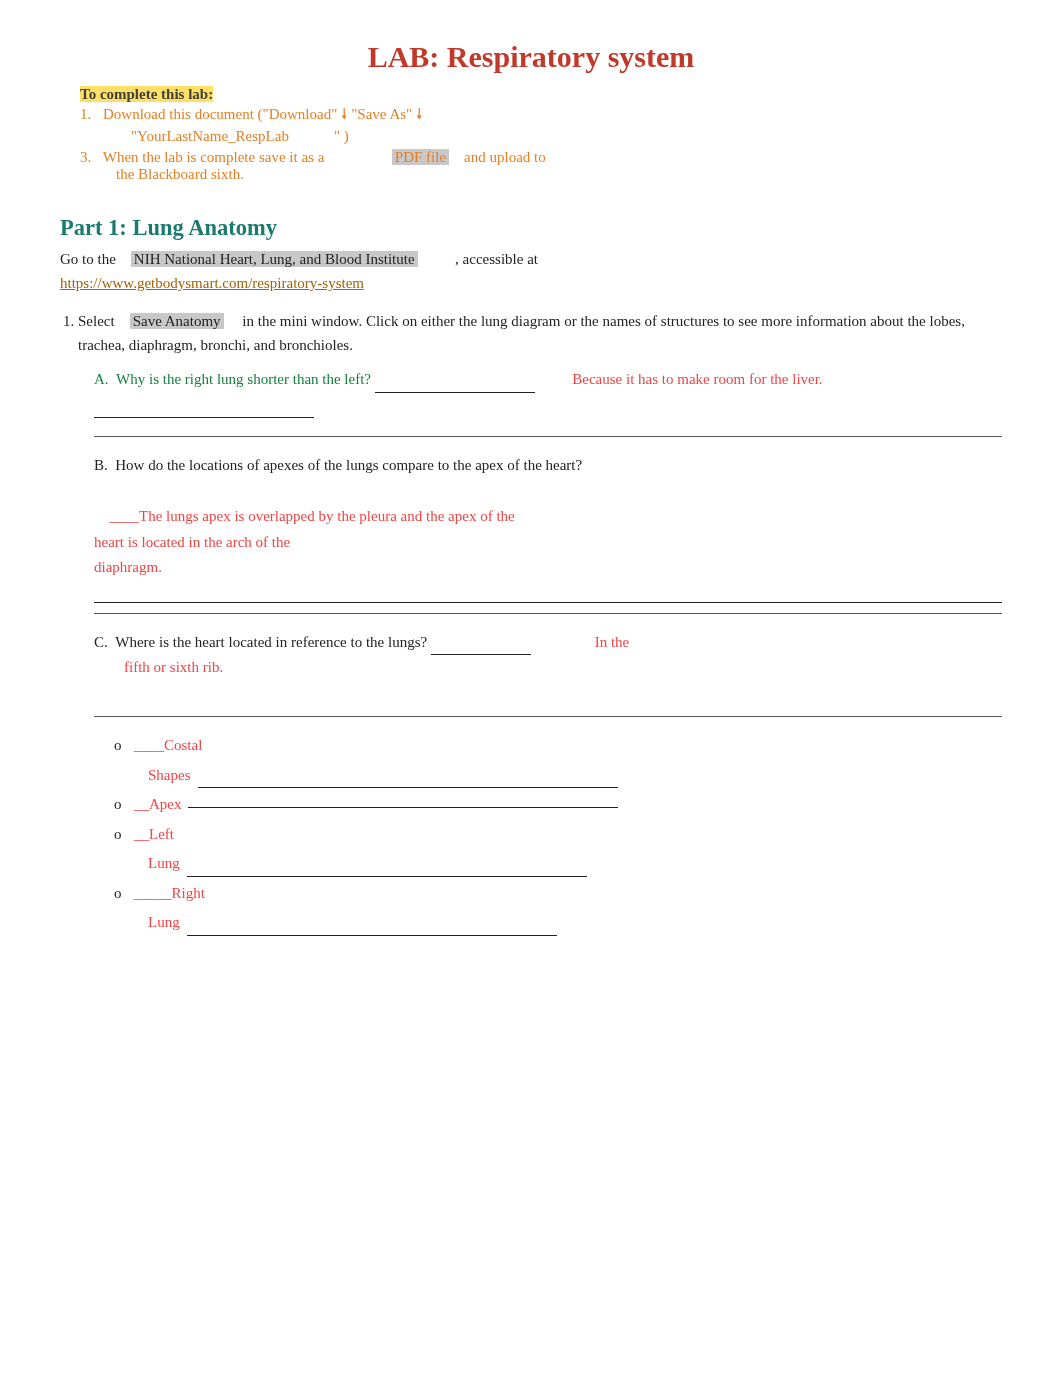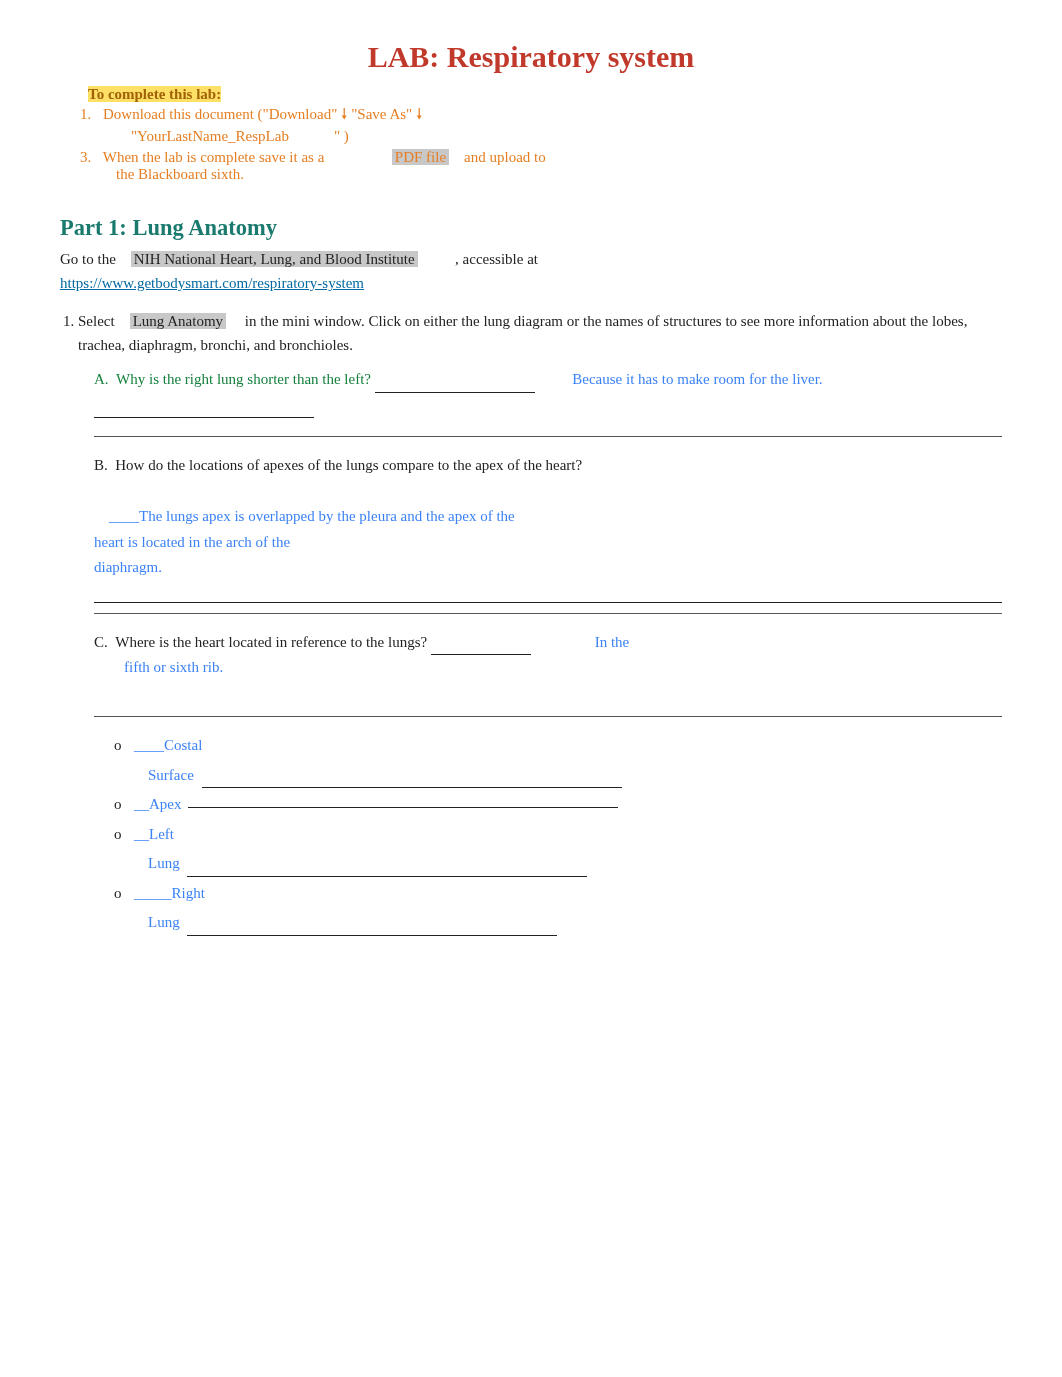--- a/index.html
+++ b/index.html
@@ -17,23 +17,22 @@
       text-align: center;
       font-size: 2em;
       color: #c0392b;
       font-weight: bold;
       margin-bottom: 12px;
       font-family: 'Times New Roman', Times, serif;
     }
 
     .highlight-yellow {
       background-color: #ffe066;
-      color: #a16207;
+      color: #404040;
       font-weight: bold;
-      margin-left: 8px;
     }
 
     .orange { color: #e67e22; }
 
     .instructions-list {
       list-style: none;
       padding-left: 0;
       margin-bottom: 16px;
     }
     .instructions-list li {
@@ -52,21 +51,21 @@
       margin-bottom: 6px;
     }
 
     .go-to-line {
       color: #222;
       margin-bottom: 4px;
       line-height: 1.6;
     }
 
     .link {
-      color: #0369a1;
+      color: #a16207;
       text-decoration: underline;
     }
 
     .main-list {
       list-style: none;
       padding-left: 0;
       margin-top: 10px;
     }
     .main-list > li {
       margin-bottom: 10px;
@@ -128,21 +127,21 @@
       border-bottom: 1px solid #555;
       margin: 10px 0 10px 0;
     }
 
     .inline-highlight {
       background-color: #c8c8c8;
       padding: 0 3px;
     }
 
     .answer-inline {
-      color: #3b82f6;
+      color: #ef4444;
       font-family: Liberation Serif, serif;
     }
 
     .intro-section {
       margin-left: 20px;
     }
   </style>
 </head>
 <body>
 
@@ -177,21 +176,21 @@
 <div style="margin-top: 24px;">
   <h2 class="part-title">Part 1: Lung Anatomy</h2>
 
   <p class="go-to-line">
     Go to the &nbsp;&nbsp;&nbsp;<span class="inline-highlight">NIH National Heart, Lung, and Blood Institute</span>&nbsp;&nbsp;&nbsp;&nbsp;&nbsp;&nbsp;&nbsp;&nbsp;&nbsp;&nbsp;, accessible at<br>
     <a class="link" href="#">https://www.getbodysmart.com/respiratory-system</a>
   </p>
 
   <ol class="main-list" style="margin-top:14px; padding-left: 18px; list-style: decimal;">
     <li style="margin-bottom:8px; color:#222;">
-      Select &nbsp;&nbsp;&nbsp;<span class="inline-highlight">Lung Anatomy</span>&nbsp;&nbsp;&nbsp;&nbsp; in the mini window. Click on either the lung diagram or the names of structures to see more information about the lobes, trachea, diaphragm, bronchi, and bronchioles.
+      Select &nbsp;&nbsp;&nbsp;<span class="inline-highlight">Save Anatomy</span>&nbsp;&nbsp;&nbsp;&nbsp; in the mini window. Click on either the lung diagram or the names of structures to see more information about the lobes, trachea, diaphragm, bronchi, and bronchioles.
 
       <ul class="sub-list" style="list-style:none; padding-left:16px; margin-top:10px;">
 
         <li>
           <span style="color:#15803d;">A.&nbsp;&nbsp;Why is the right lung shorter than the left? <span class="underline-field"></span></span>
           <span class="answer-inline">&nbsp;&nbsp;&nbsp;&nbsp;&nbsp;&nbsp;&nbsp;&nbsp;&nbsp;Because it has to make room for the liver.</span>
           <span class="underline-field" style="min-width:220px;"></span>
           <hr class="line-separator" style="margin-top:18px;">
         </li>
 
@@ -214,21 +213,21 @@
           <hr class="line-separator">
         </li>
 
         <li style="margin-top:8px;">
           <ul class="sub-sub-list" style="margin-top:10px;">
             <li>
               <span class="o">o</span>
               <span class="answer-inline">____Costal</span>
             </li>
             <li style="display:block; padding-left:20px;">
-              <span class="answer-inline" style="padding-left:14px;">Surface</span>
+              <span class="answer-inline" style="padding-left:14px;">Shapes</span>
               <span class="underline-field-long" style="display:inline-block; min-width:420px; margin-left:4px; border-bottom:1px solid #222;"></span>
             </li>
             <li>
               <span class="o">o</span>
               <span class="answer-inline">__Apex</span>
               <span class="underline-field-long" style="min-width:430px; border-bottom:1px solid #222;"></span>
             </li>
             <li>
               <span class="o">o</span>
               <span class="answer-inline">__Left</span>

